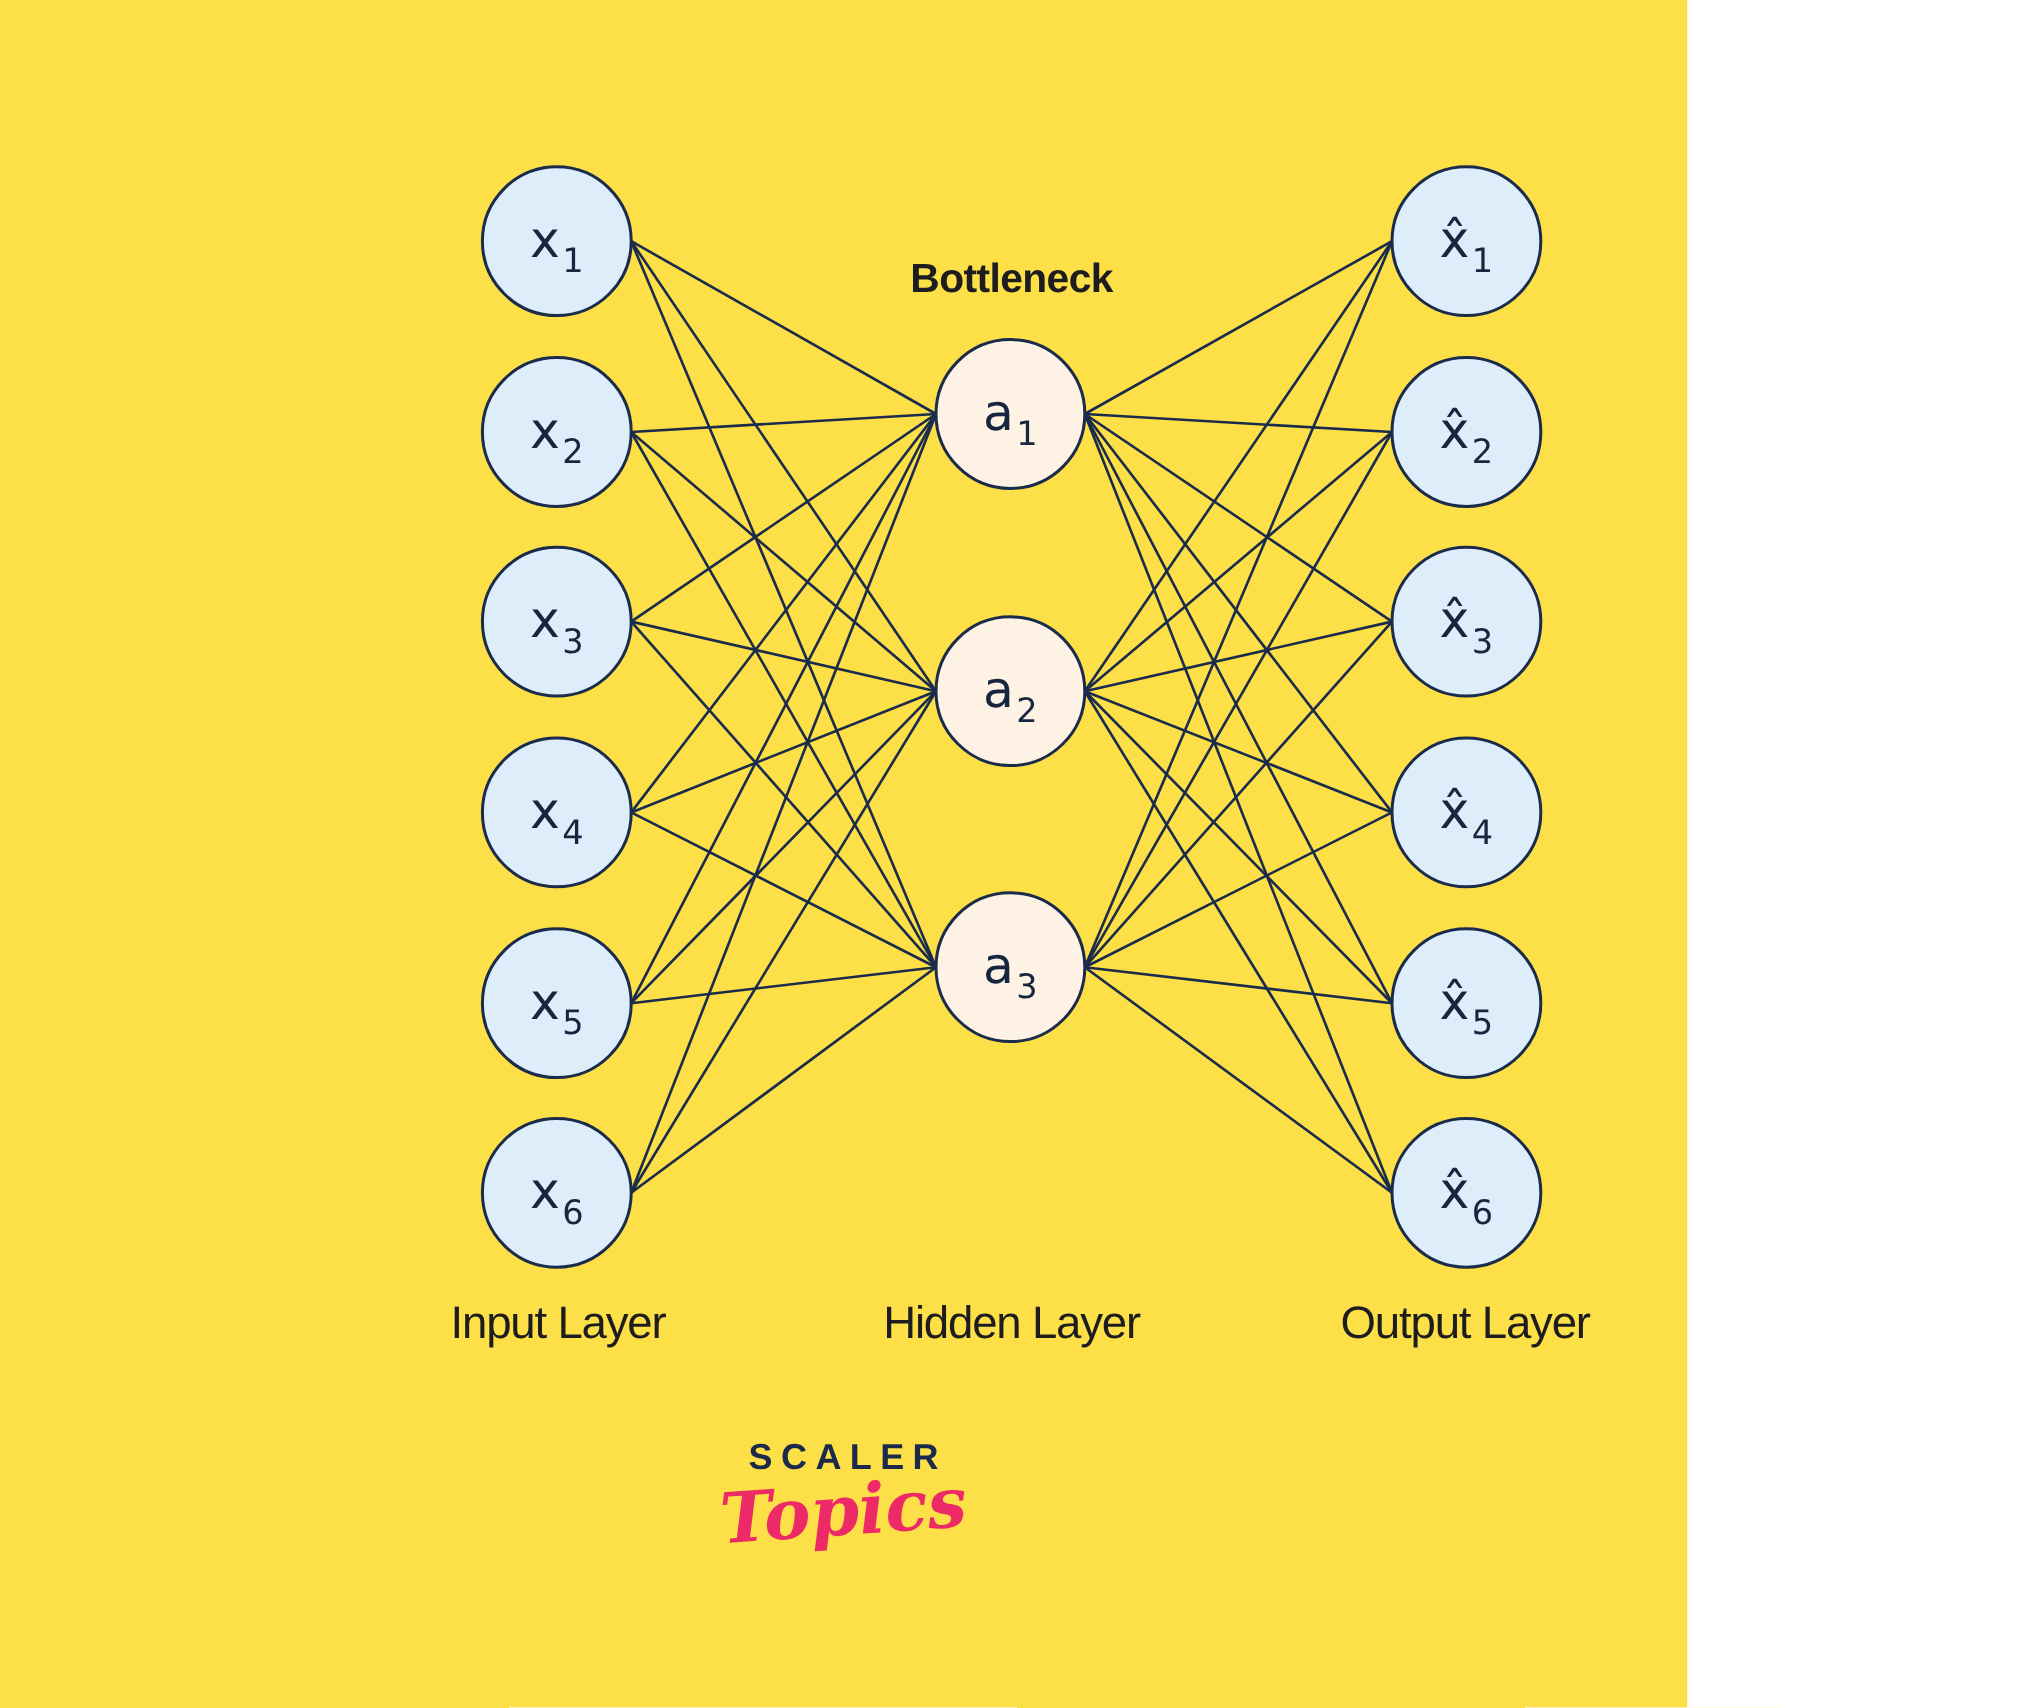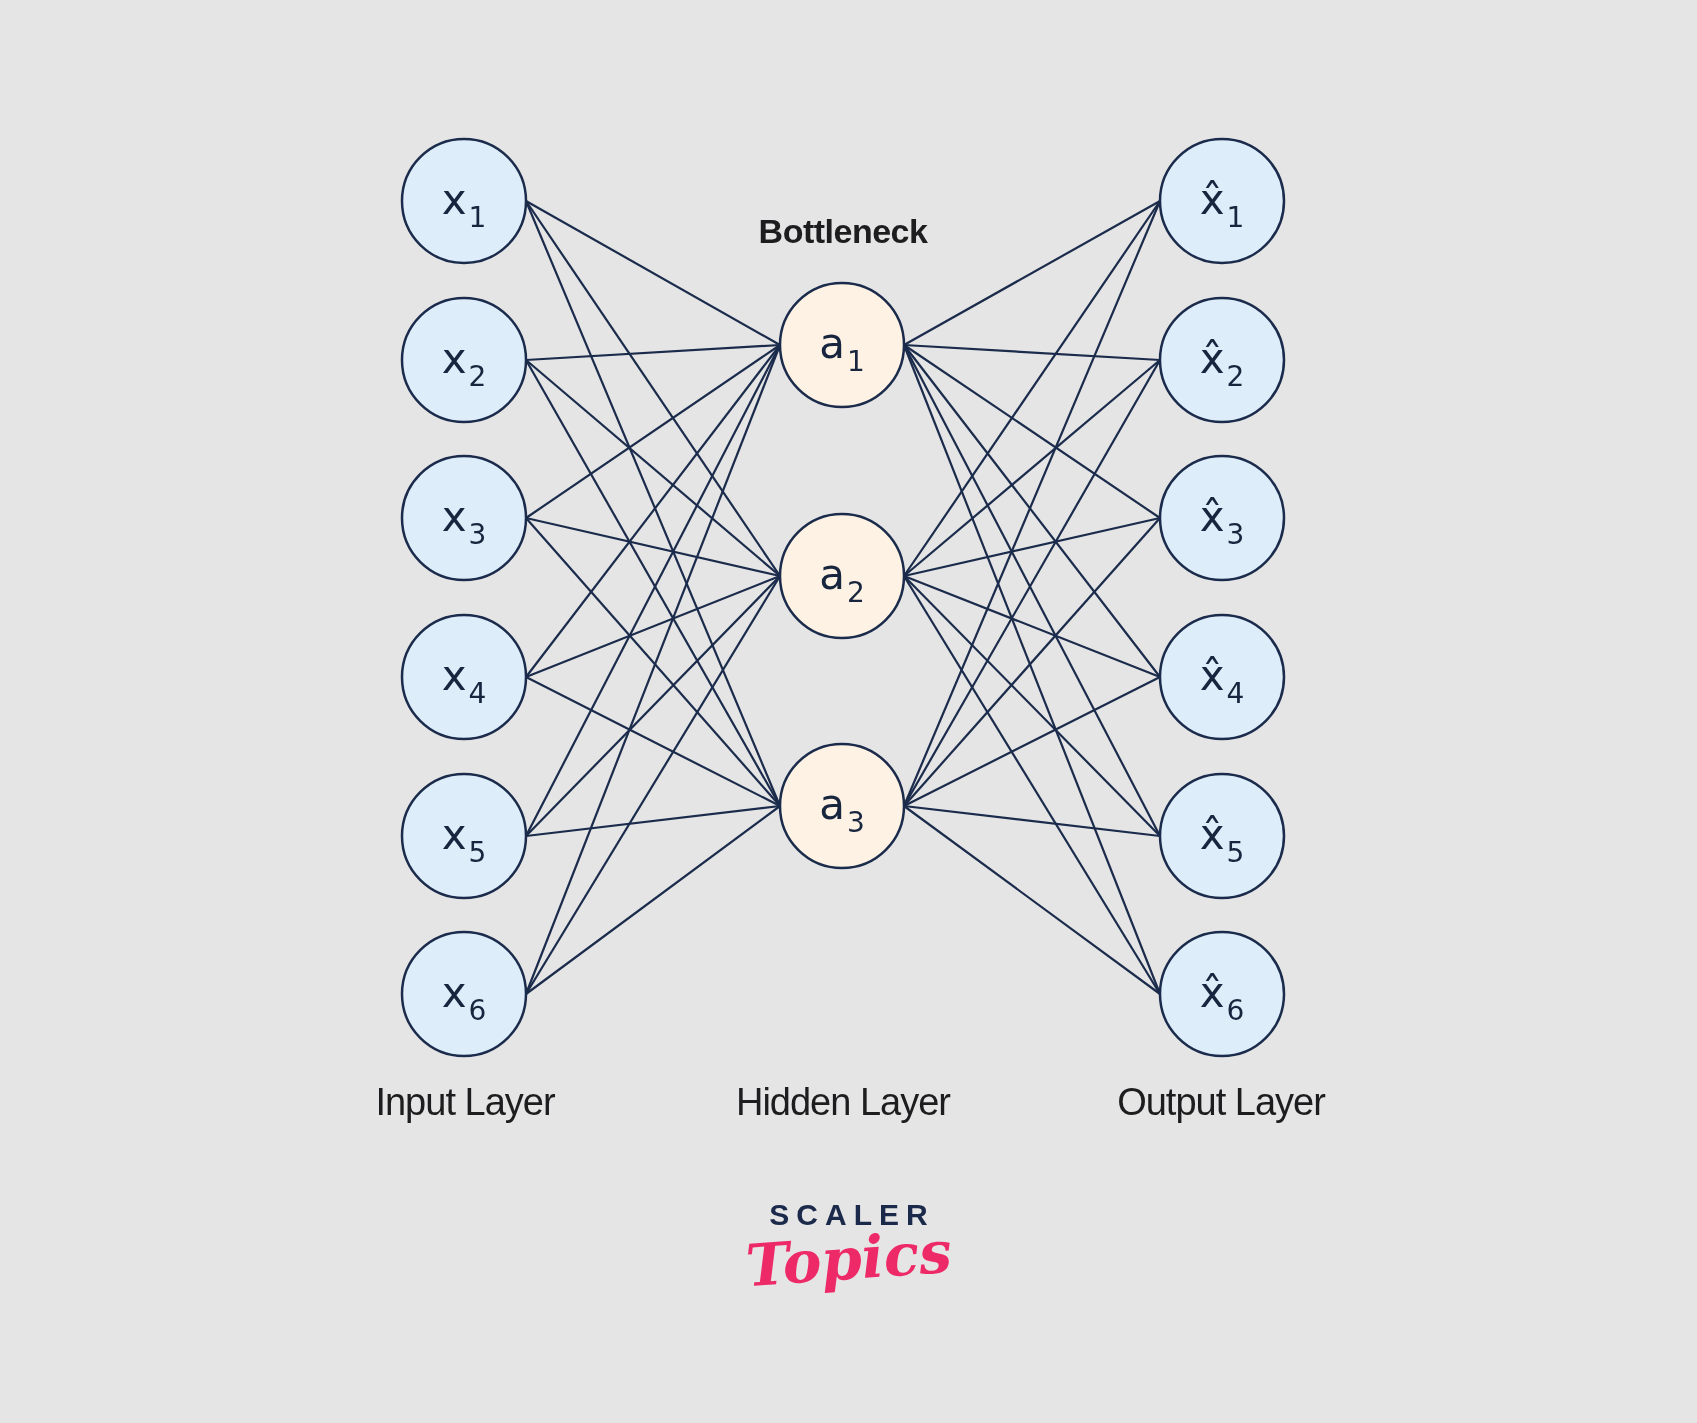--- a/index.html
+++ b/index.html
@@ -2,23 +2,23 @@
 <html style="--blue: #DEEDFA; --cream: #FDF2E3; --stroke: #1B2B4B; --edge: #1B2B4B; --node-text: #17263E; --label: #1D1D1F; --brand: #1B2A4A; --pink: #ED2A67;"><head>
 <meta charset="utf-8">
 <style>
   html, body {
     margin: 0;
     padding: 0;
     background: #ffffff;
   }
   .canvas {
     position: relative;
-    width: 1697px;
+    width: 1406px;
     height: 1423px;
-    background: #e5e5e5;
+    background: #fde047;
     overflow: hidden;
     font-family: "Liberation Sans", sans-serif;
   }
   svg.net {
     position: absolute;
     inset: 0;
   }
   .edge {
     stroke: var(--edge, #1B2B4B);
     stroke-width: 2.2;

